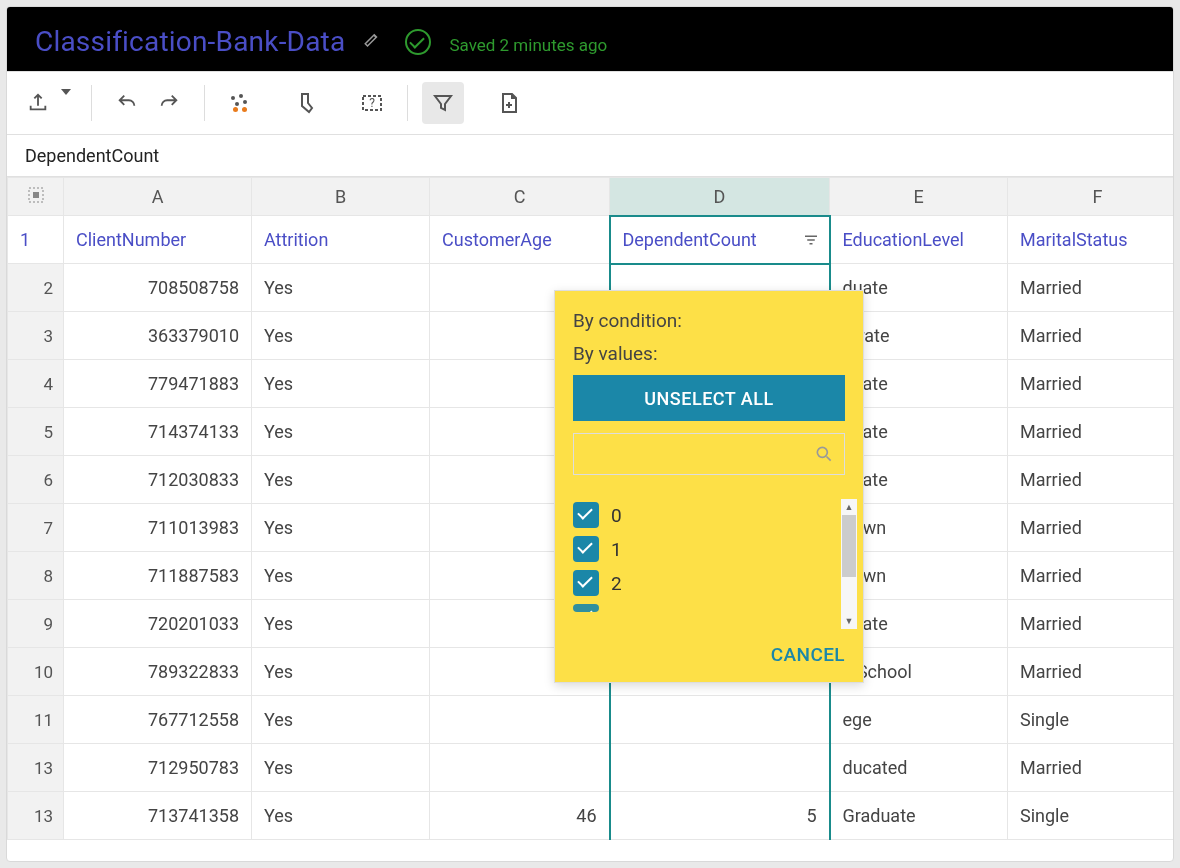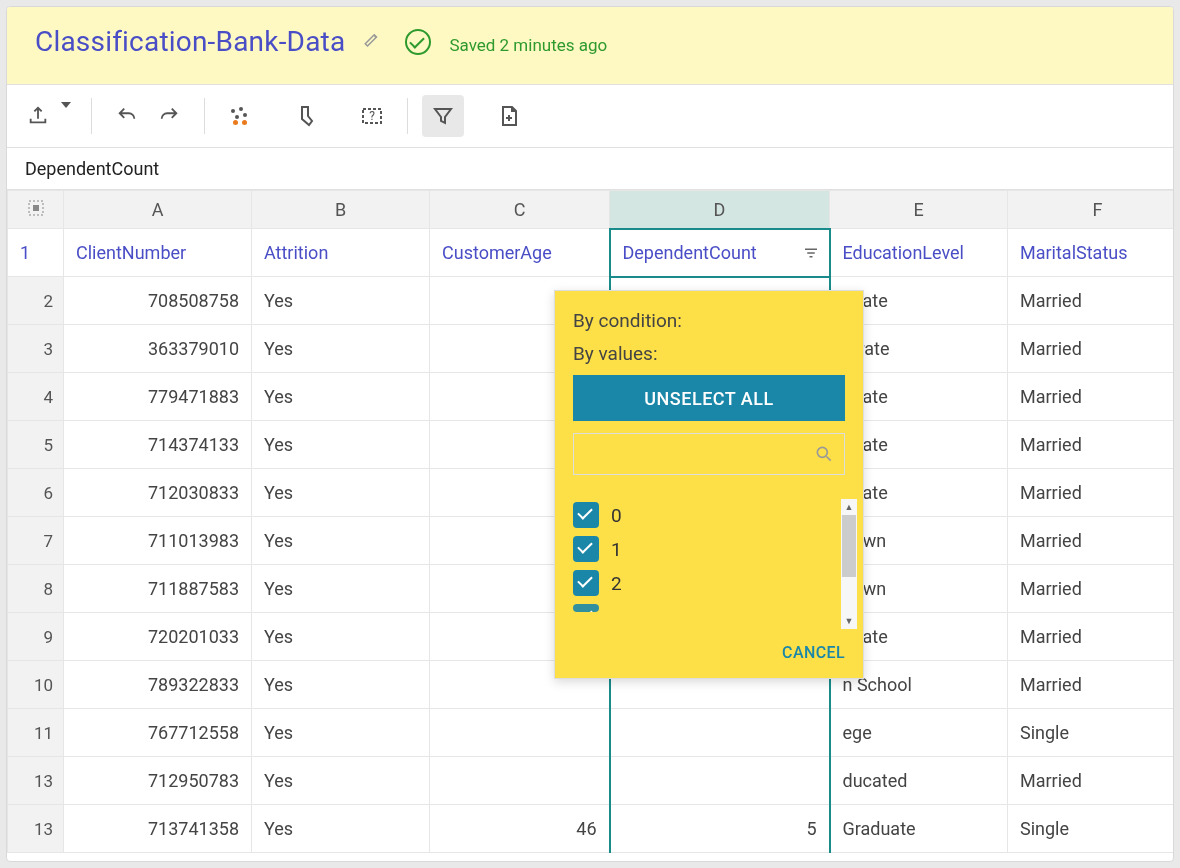--- a/index.html
+++ b/index.html
@@ -24,22 +24,22 @@
     background: #fff;
     border: 1px solid #d9d9d9;
     border-radius: 4px;
     height: 100%;
     display: flex;
     flex-direction: column;
     overflow: hidden;
   }
   
   .titlebar {
-    background: #fef9c3;
-    padding: 18px 24px 26px 28px;
+    background: #000000;
+    padding: 18px 24px 13px 28px;
     display: flex;
     align-items: center;
     gap: 18px;
     border-bottom: 1px solid #e0e0e0;
   }
   .doc-title {
     color: #4a4ec6;
     font-size: 28px;
     font-weight: 400;
     letter-spacing: 0.2px;
@@ -296,21 +296,21 @@
   .fp-actions {
     display: flex;
     justify-content: flex-end;
     gap: 26px;
     margin-top: 14px;
     margin-right: 12px;
     align-items: center;
   }
   .fp-cancel {
     color: #1b87a8;
-    font-size: 16px;
+    font-size: 19px;
     font-weight: 500;
     letter-spacing: 0.4px;
     cursor: pointer;
   }
   .fp-apply {
     background: #1b87a8;
     color: #fff;
     padding: 10px 24px;
     font-size: 18px;
     font-weight: 500;

